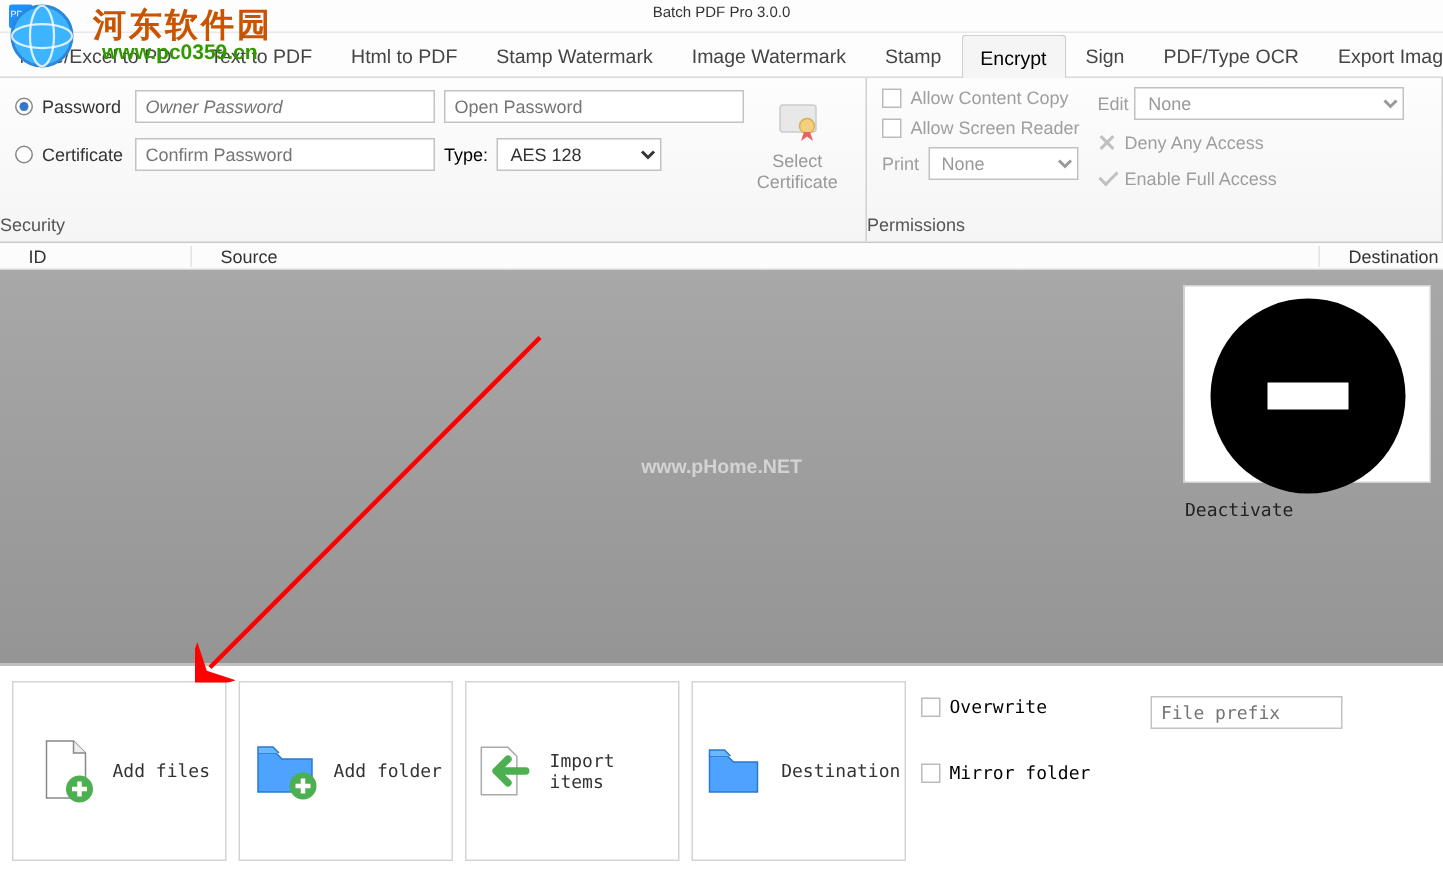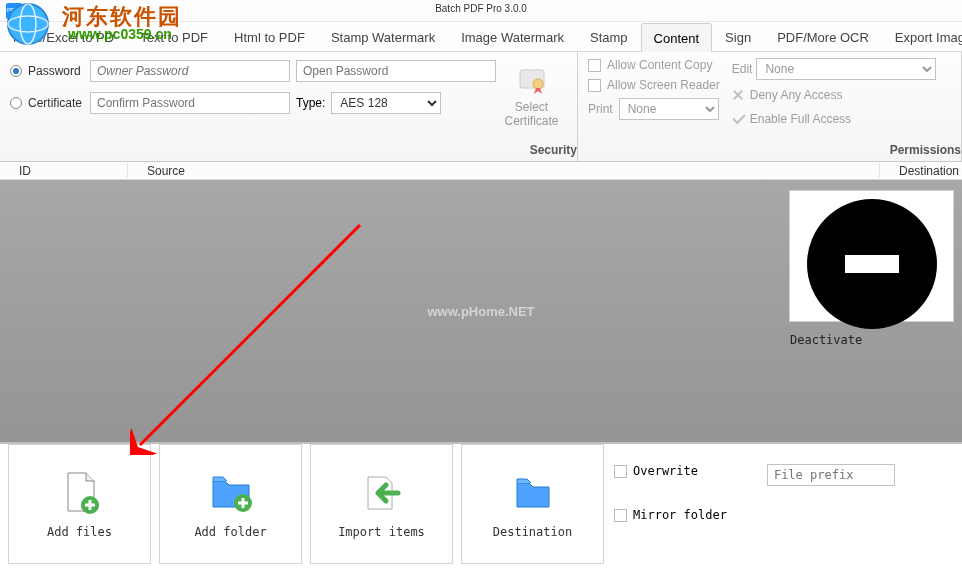--- a/index.html
+++ b/index.html
@@ -11,21 +11,21 @@
 .watermark-logo{position:absolute;top:0;left:0;width:200px;height:48px;z-index:5;pointer-events:none;}
 .watermark-logo .cn{color:#ca5300;font-size:22px;font-weight:bold;font-family:"KaiTi","STKaiti",serif;position:absolute;top:2px;left:62px;letter-spacing:2px;text-align:center;}
 .watermark-logo .url{color:#339900;font-size:14px;font-weight:bold;position:absolute;top:26px;left:68px;}
 .watermark-logo .orb{width:48px;height:48px;position:absolute;top:0;left:4px;}
 .tabs{height:30px;background:#fdfdfd;display:flex;align-items:center;padding-left:0;border-bottom:1px solid #d9d9d9;}
 .tab{padding:0 12px;height:29px;line-height:29px;color:#444;font-size:13px;cursor:pointer;border:1px solid transparent;border-bottom:none;white-space:nowrap;}
 .tab.active{background:#f5f5f5;border-color:#d0d0d0;border-top-left-radius:3px;border-top-right-radius:3px;color:#000;position:relative;top:1px;}
 .ribbon{height:110px;background:linear-gradient(#fdfdfd,#f5f5f5);border-bottom:1px solid #c8c8c8;display:flex;}
 .rgroup{height:100%;display:flex;flex-direction:column;border-right:1px solid #d0d0d0;position:relative;}
 .rgroup-body{flex:1;padding:6px 10px;display:flex;align-items:flex-start;}
-.rgroup-label{text-align:right;font-size:12px;color:#555;padding:3px 0 4px;font-weight:bold;}
+.rgroup-label{text-align:left;font-size:12px;color:#555;padding:3px 0 4px;}
 .sec-left{display:flex;flex-direction:column;gap:10px;padding-top:2px;}
 .sec-row{display:flex;align-items:center;gap:6px;}
 .radio{width:12px;height:12px;border:1px solid #888;border-radius:50%;display:inline-flex;align-items:center;justify-content:center;background:#fff;}
 .radio.checked::after{content:"";width:6px;height:6px;background:#3478c7;border-radius:50%;}
 .sec-label{color:#333;min-width:56px;}
 input.text{height:22px;border:1px solid #c2c2c2;background:#fff;padding:0 6px;color:#333;outline:none;}
 select.combo{height:22px;border:1px solid #c2c2c2;background:#fff;padding:0 4px;color:#333;outline:none;}
 .big-btn{width:72px;display:flex;flex-direction:column;align-items:center;gap:4px;color:#999;margin:0 4px;padding-top:6px;}
 .big-btn .bicon{width:32px;height:32px;}
 .perm-col{display:flex;flex-direction:column;gap:6px;padding-top:0;}
@@ -43,21 +43,21 @@
 .tbl-head{height:18px;background:#fcfcfc;border-bottom:1px solid #d9d9d9;display:flex;align-items:center;font-size:12px;color:#333;}
 .th{padding:0 19px;border-right:1px solid #e2e2e2;}
 .content-area{height:262px;background:linear-gradient(#a8a8a8 0%,#9e9e9e 50%,#959595 100%);position:relative;}
 .mid-wm{position:absolute;left:50%;top:50%;transform:translate(-50%,-50%);color:rgba(255,255,255,0.55);font-size:13px;font-weight:bold;}
 .deact-card{position:absolute;right:8px;top:10px;width:165px;height:132px;background:#fff;border:1px solid #d0d0d0;}
 .deact-circle{width:130px;height:130px;background:#000;border-radius:50%;margin:8px auto 4px;position:relative;}
 .deact-circle::after{content:"";position:absolute;width:54px;height:18px;background:#fff;top:56px;left:38px;}
 .deact-card .lbl{font-family:monospace;color:#222;}
 .arrow{position:absolute;z-index:6;pointer-events:none;}
 .bottom-panel{position:absolute;bottom:0;left:0;right:0;height:139px;border-top:2px solid #bfbfbf;background:#fff;display:flex;}
-.card{border:1px solid #d4d4d4;margin:0 0 0 8px;width:143px;height:120px;display:flex;flex-direction:column;align-items:center;justify-content:center;gap:8px;cursor:pointer;}
+.card{border:1px solid #d4d4d4;margin:10px 0 0 8px;width:143px;height:120px;display:flex;flex-direction:row;align-items:center;justify-content:center;gap:8px;cursor:pointer;}
 .card .clabel{font-family:monospace;color:#333;}
 .options{flex:1;padding:20px 0 0 10px;display:flex;}
 .opt-col{display:flex;flex-direction:column;gap:30px;}
 .opt-row{display:flex;align-items:center;gap:6px;}
 .opt-row .lbl{font-family:monospace;}
 .fileio{display:flex;flex-direction:column;gap:26px;margin-left:40px;}
 .fileio input{width:128px;font-family:monospace;}
 svg{display:block;}
 </style>
 </head>
@@ -79,23 +79,23 @@
   <div class="url">www.pc0359.cn</div>
 </div>
 
 <div class="tabs">
   <div class="tab">More/Excel to PD</div>
   <div class="tab">Text to PDF</div>
   <div class="tab">Html to PDF</div>
   <div class="tab">Stamp Watermark</div>
   <div class="tab">Image Watermark</div>
   <div class="tab">Stamp</div>
-  <div class="tab active">Content</div>
+  <div class="tab active">Encrypt</div>
   <div class="tab">Sign</div>
-  <div class="tab">PDF/More OCR</div>
+  <div class="tab">PDF/Type OCR</div>
   <div class="tab">Export Images</div>
 
 </div>
 
 <div class="ribbon">
   <div class="rgroup" style="width:578px;">
     <div class="rgroup-body">
       <div class="sec-left">
         <div class="sec-row">
           <span class="radio checked"></span>

